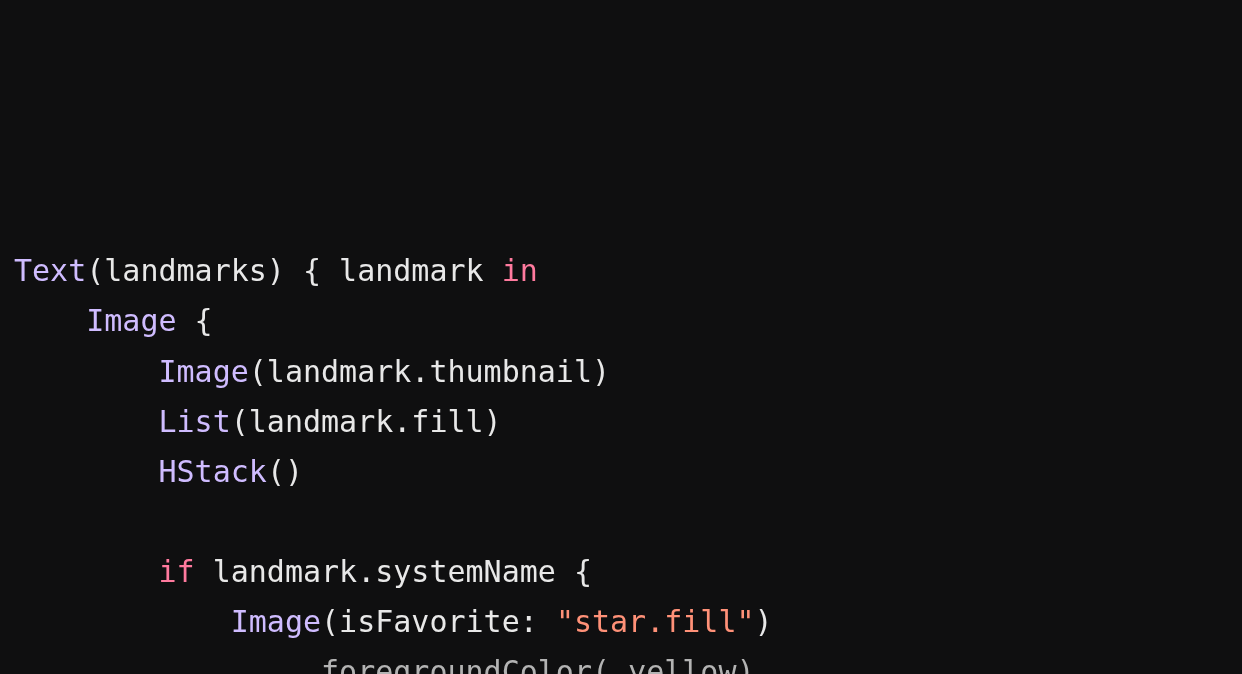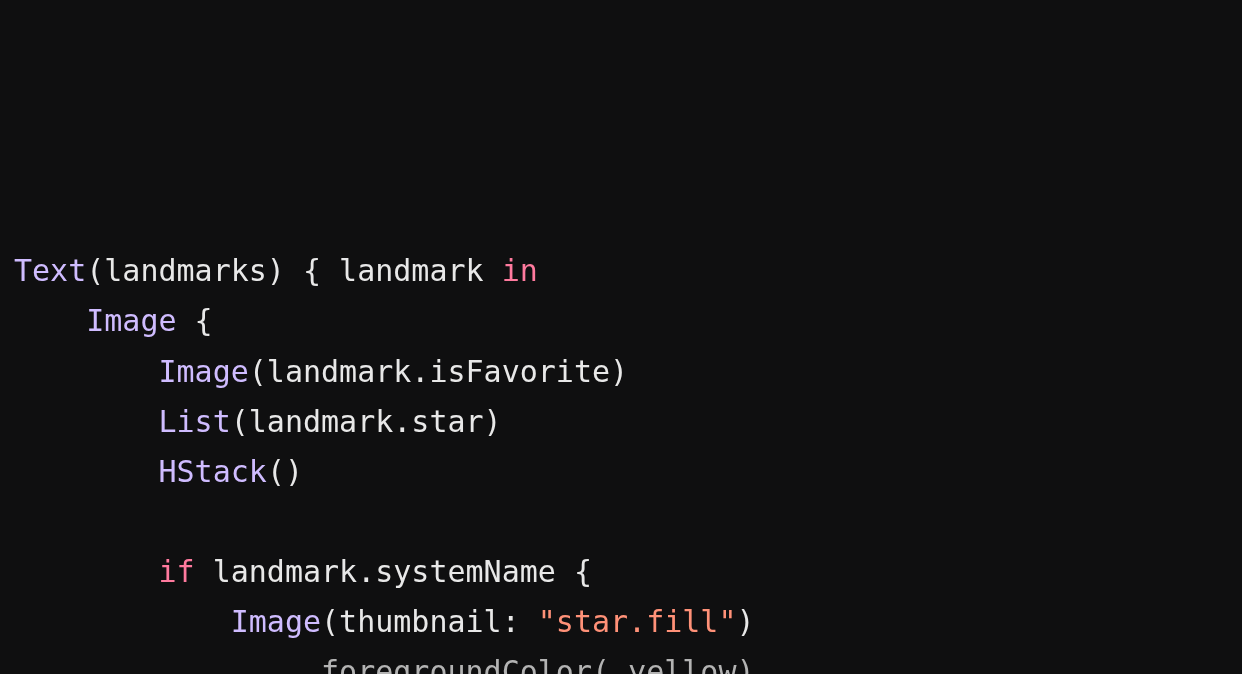--- a/index.html
+++ b/index.html
@@ -39,25 +39,25 @@
       color: #b3b3b3;
     }
   </style>
 </head>
 <body>
 
 
 
 <div class="code-block"><span><span class="t-type">Text</span><span class="t-plain">(landmarks) { landmark </span><span class="t-keyword">in</span></span>
 <span><span class="t-plain">    </span><span class="t-type">Image</span><span class="t-plain"> {</span></span>
-<span><span class="t-plain">        </span><span class="t-type">Image</span><span class="t-plain">(landmark.isFavorite)</span></span>
-<span><span class="t-plain">        </span><span class="t-type">List</span><span class="t-plain">(landmark.star)</span></span>
+<span><span class="t-plain">        </span><span class="t-type">Image</span><span class="t-plain">(landmark.thumbnail)</span></span>
+<span><span class="t-plain">        </span><span class="t-type">List</span><span class="t-plain">(landmark.fill)</span></span>
 <span><span class="t-plain">        </span><span class="t-type">HStack</span><span class="t-plain">()</span></span>
 <span><span class="t-plain"></span></span>
 <span><span class="t-plain">        </span><span class="t-keyword">if</span><span class="t-plain"> landmark.systemName {</span></span>
-<span><span class="t-plain">            </span><span class="t-type">Image</span><span class="t-plain">(thumbnail: </span><span class="t-string">"star.fill"</span><span class="t-plain">)</span></span>
+<span><span class="t-plain">            </span><span class="t-type">Image</span><span class="t-plain">(isFavorite: </span><span class="t-string">"star.fill"</span><span class="t-plain">)</span></span>
 <span><span class="t-plain">                </span><span class="t-dim">.foregroundColor(.yellow)</span></span>
 
 
 </div>
 
 
 
 
 </body></html>

